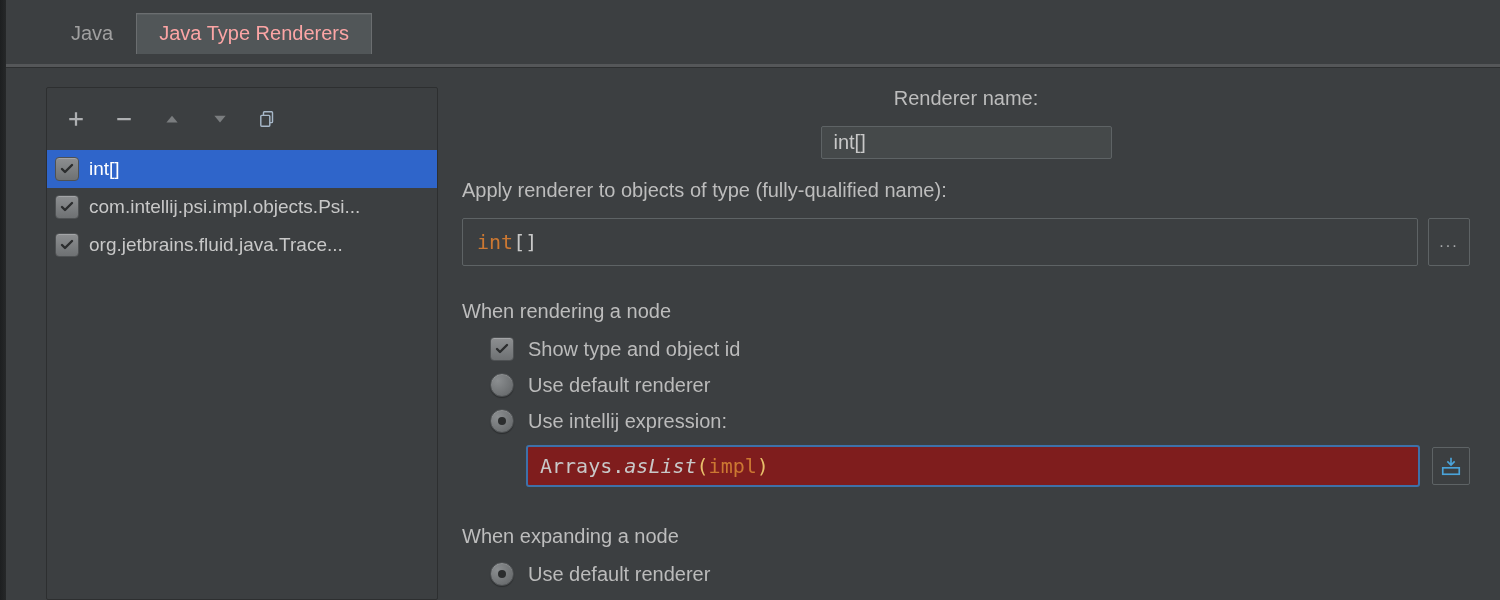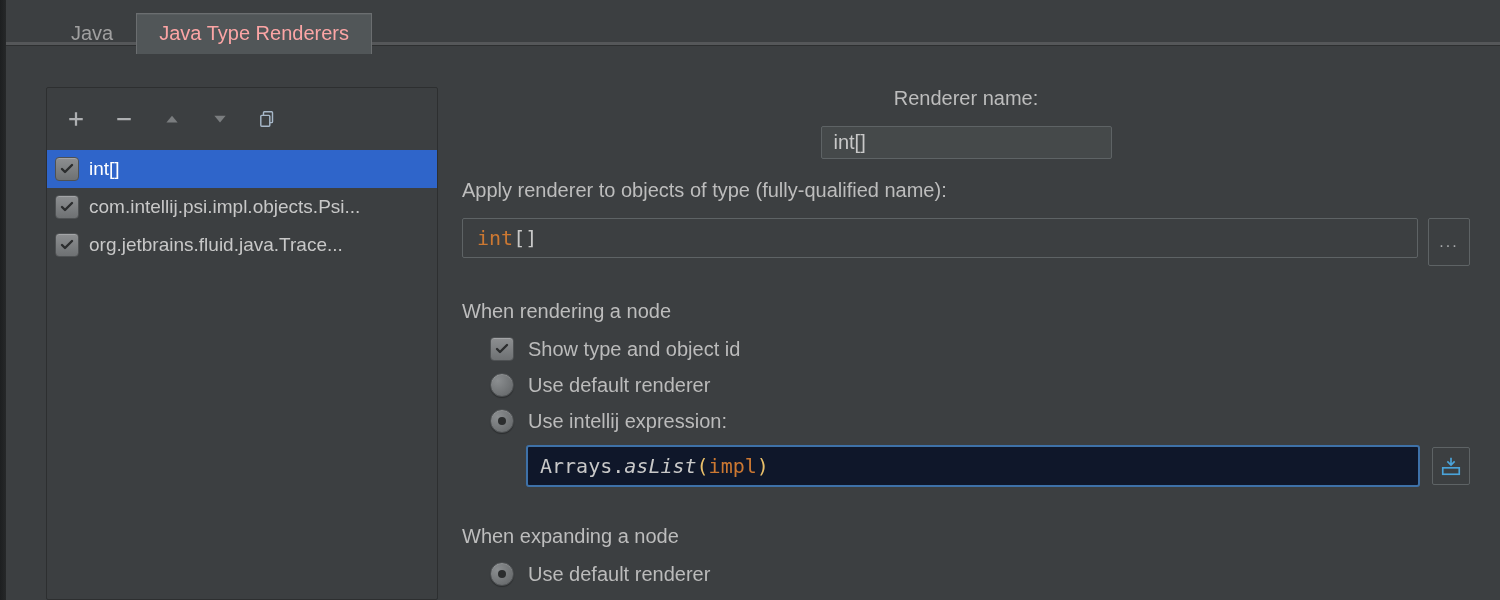--- a/index.html
+++ b/index.html
@@ -15,21 +15,21 @@
 
   
   .left-gutter{
     position:absolute;left:0;top:0;width:6px;height:100%;
     background:linear-gradient(to right,#1d1f20,#262829);
   }
 
   
   .tabstrip{
     position:relative;
-    height:46px;
+    height:68px;
     margin-left:6px;
   }
   .tabstrip::after{
     content:"";
     position:absolute;left:0;right:0;bottom:0;height:3px;
     background:#555759;
     border-bottom:1px solid #2d2f30;
   }
   .tabstrip-inner{
     position:absolute;left:42px;top:12px;
@@ -128,21 +128,21 @@
 
   .section-label{
     color:#bdbdbd;margin-top:28px;margin-bottom:14px;
   }
 
   .type-box{
     margin-top:16px;
     display:flex;align-items:stretch;gap:10px;
   }
   .code-input{
-    flex:1;height:40px;
+    flex:1;height:48px;
     background:#3c3f41;
     border:1px solid #5e6365;
     border-radius:2px;
     padding:6px 14px;
     font-family:"Menlo","Consolas",monospace;
     font-size:20px;
     box-sizing:border-box;
     display:flex;align-items:center;
   }
   .tok-kw{color:#cc7832;}
@@ -177,21 +177,21 @@
     display:none;
   }
   .radio.on .dot{display:block;}
 
   .expr-row{
     display:flex;align-items:center;gap:12px;
     margin:8px 0 0 64px;
   }
   .expr-box{
     flex:1;height:42px;
-    background:#0f172a;
+    background:#7f1d1d;
     border:2px solid #3e71a8;
     border-radius:3px;
     padding:4px 12px;
     font-family:"Menlo","Consolas",monospace;
     font-size:20px;
     display:flex;align-items:center;
     box-sizing:border-box;
   }
   .tok-id{color:#c8c8c8;}
   .tok-it{font-style:italic;color:#c8c8c8;}

